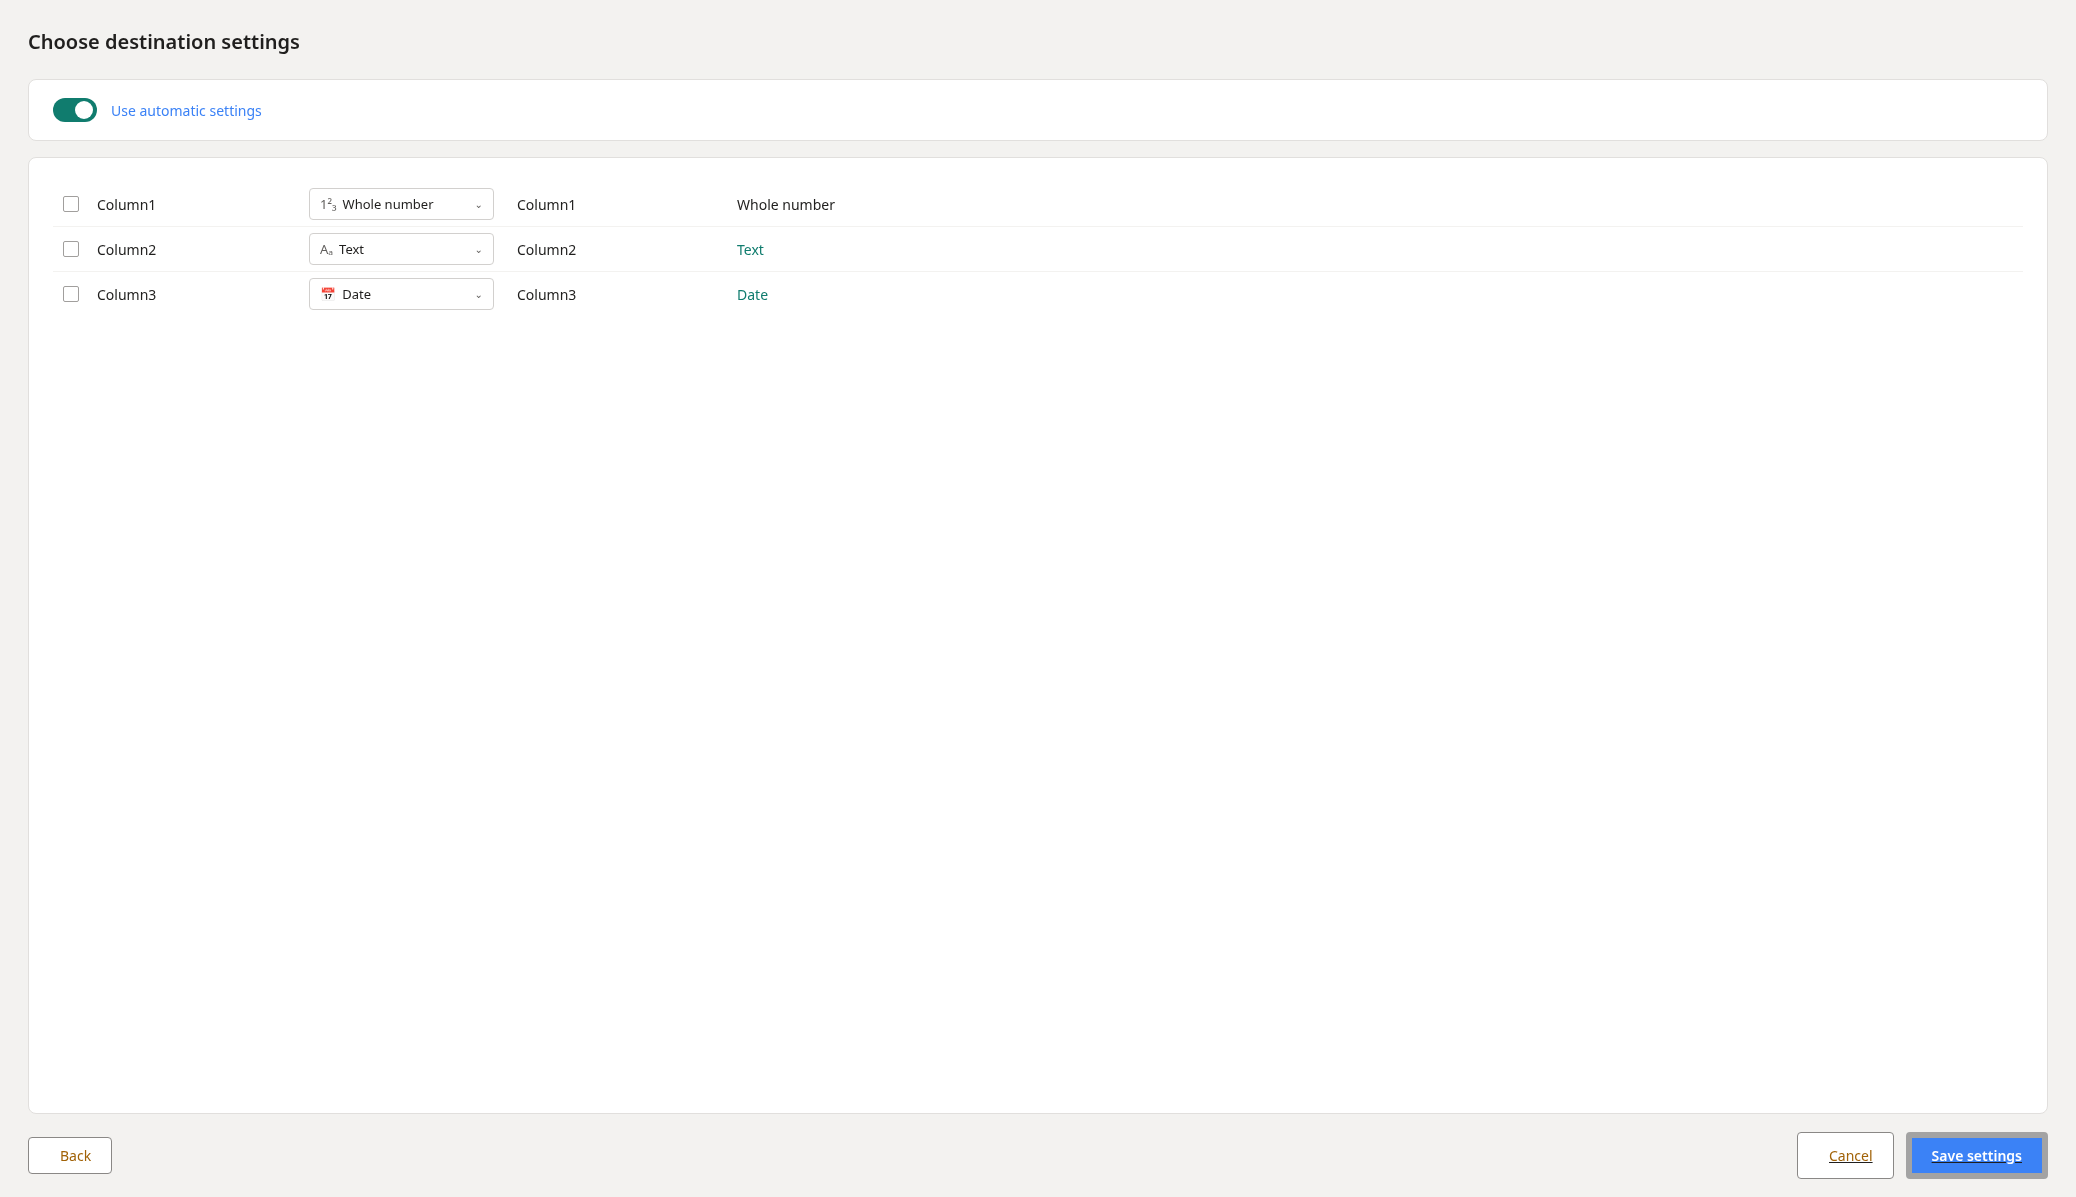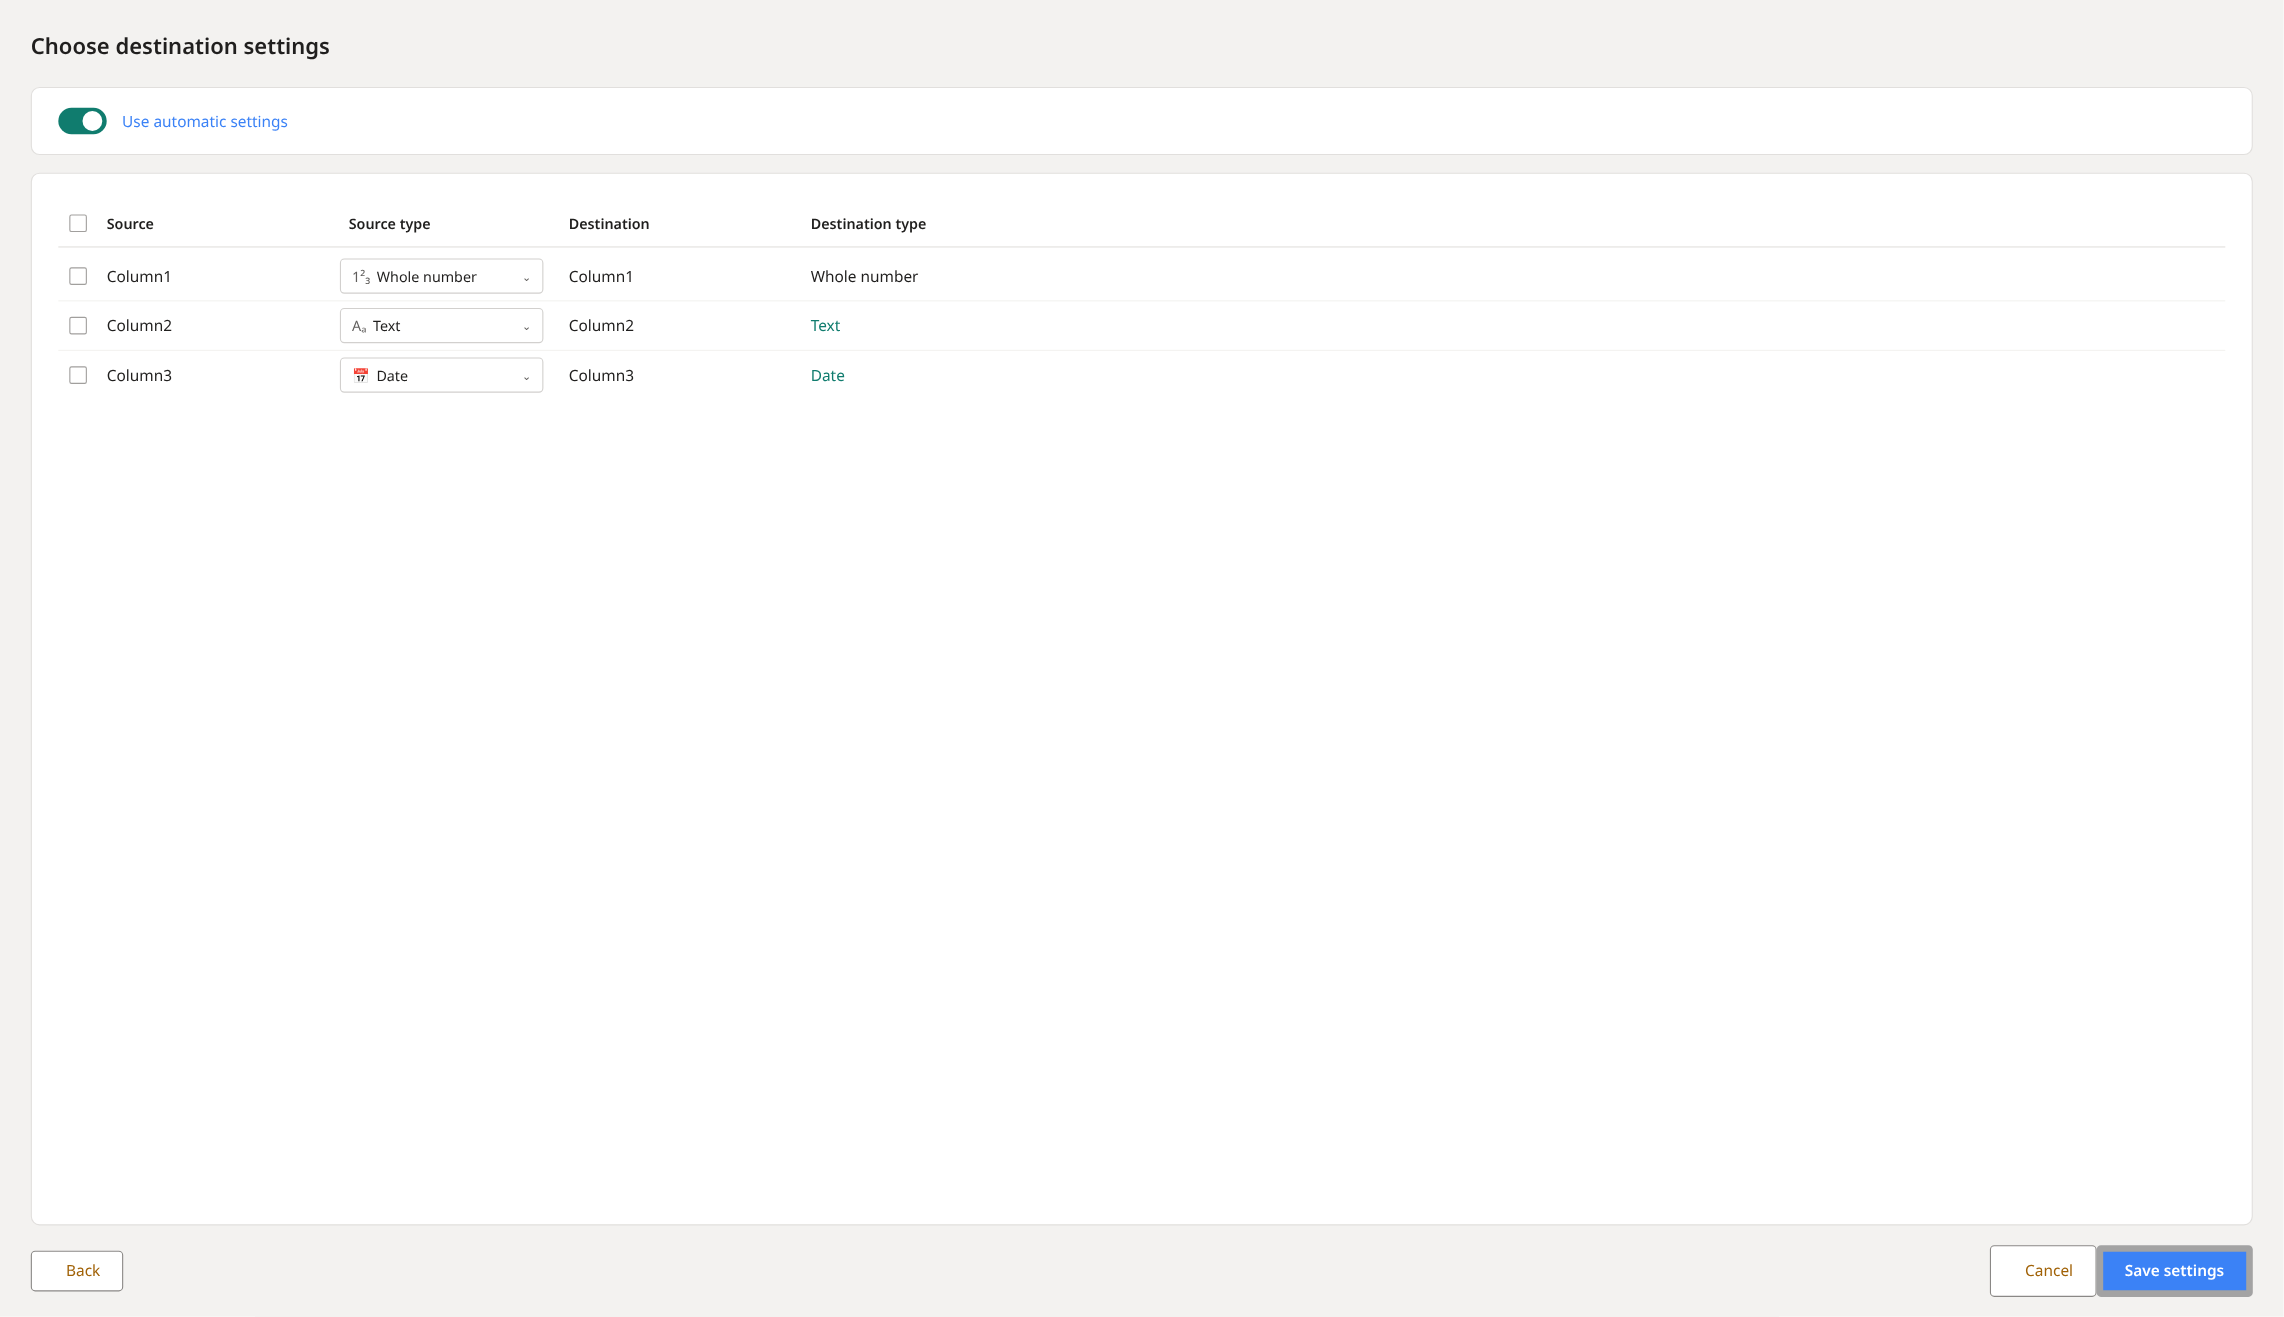--- a/index.html
+++ b/index.html
@@ -227,49 +227,41 @@
 
     .btn-primary {
       background: #3b82f6;
       border: 6px solid #a3a3a3;
       color: #ffffff;
       font-weight: 600;
     }
 
     .footer-right {
       display: flex;
+      gap: 12px;
+      text-decoration: underline;
     }
   </style>
 </head>
 <body>
 
 <h1 class="page-title">Choose destination settings</h1>
 
 <div class="card toggle-card">
   <label class="toggle-switch">
     <input type="checkbox" checked="" style="">
     <div class="toggle-track">
       <div class="toggle-thumb"></div>
     </div>
   </label>
   <span class="toggle-label">Use automatic settings</span>
 </div>
 
 <div class="card mapping-card">
 
-  <div class="table-header">
-    <div class="row-checkbox">
-      <div class="header-checkbox"></div>
-    </div>
-    <div class="table-header-cell">Source</div>
-    <div class="table-header-cell">Source type</div>
-    <div class="table-header-cell">Destination</div>
-    <div class="table-header-cell">Destination type</div>
-    <div class="table-header-cell"></div>
-  </div>
 
   <div class="table-row">
     <div class="row-checkbox">
       <div class="checkbox"></div>
     </div>
     <div class="source-name">Column1</div>
     <div>
       <div class="type-dropdown">
         <div class="type-dropdown-inner">
           <span class="type-icon">1²₃</span>

